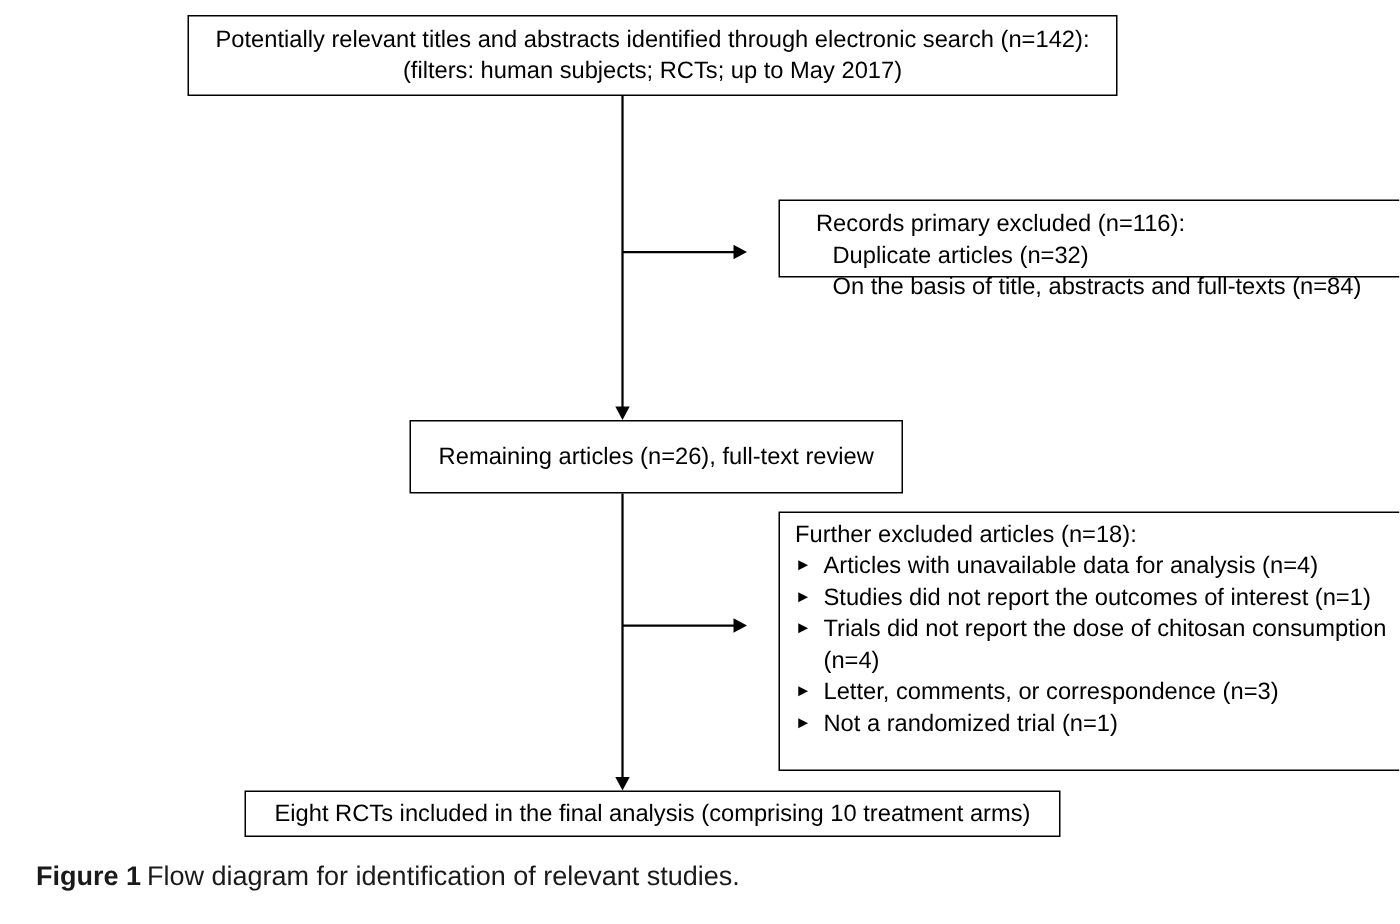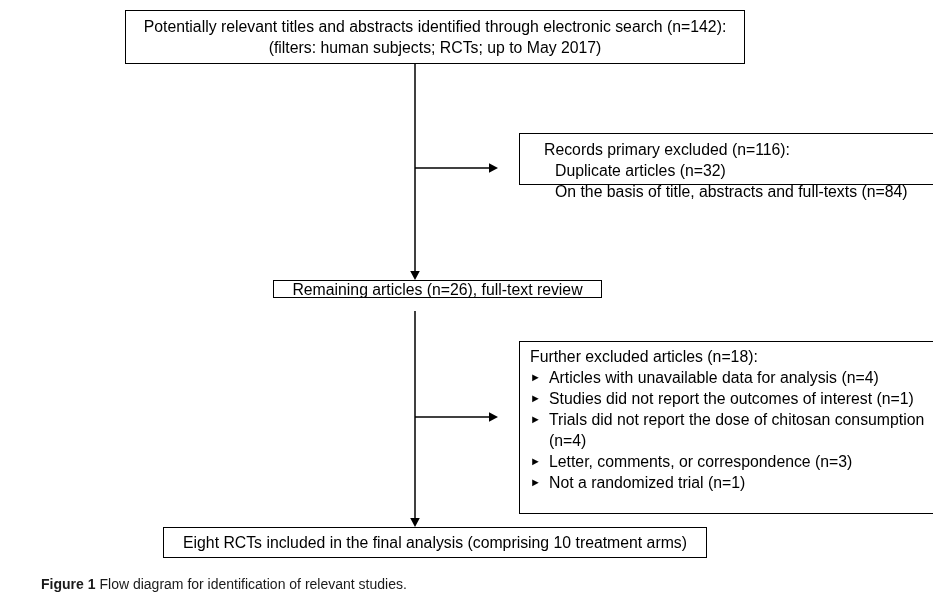--- a/index.html
+++ b/index.html
@@ -33,21 +33,21 @@
     justify-content: center;
     text-align: center;
   }
   
   #box-identified { left: 105px; top: 10px; width: 620px; height: 54px; }
   
   #box-primary-excluded { left: 499px; top: 133px; width: 424px; height: 52px; padding-top: 5px; }
   #box-primary-excluded .hdr { margin-left: 24px; }
   #box-primary-excluded .itm { margin-left: 35px; }
   
-  #box-remaining { left: 253px; top: 280px; width: 329px; height: 18px; }
+  #box-remaining { left: 253px; top: 280px; width: 329px; height: 49px; }
   
   #box-further-excluded { left: 499px; top: 341px; width: 424px; height: 173px; padding: 4px 2px 0 9px; }
   #box-further-excluded .hdr { margin-left: 1px; }
   #box-further-excluded ul {
     margin: 0; padding: 0; list-style: none;
   }
   #box-further-excluded li {
     display: flex;
     align-items: flex-start;
   }
@@ -67,23 +67,23 @@
     left: 0; top: 0;
     width: 933px; height: 616px;
     pointer-events: none;
   }
   #arrows line { stroke: #000000; stroke-width: 1.5; }
   #arrows polygon { fill: #000000; }
 
   
   #caption {
     position: absolute;
-    left: 41px;
+    left: 24px;
     top: 576px;
-    font-size: 14px;
+    font-size: 18px;
     line-height: 17.5px;
     color: #1a1a1a;
   }
   #caption b { font-weight: bold; }
   #caption .cap-text { margin-left: 4px; }
 </style>
 </head>
 <body>
 
 <div id="canvas">

